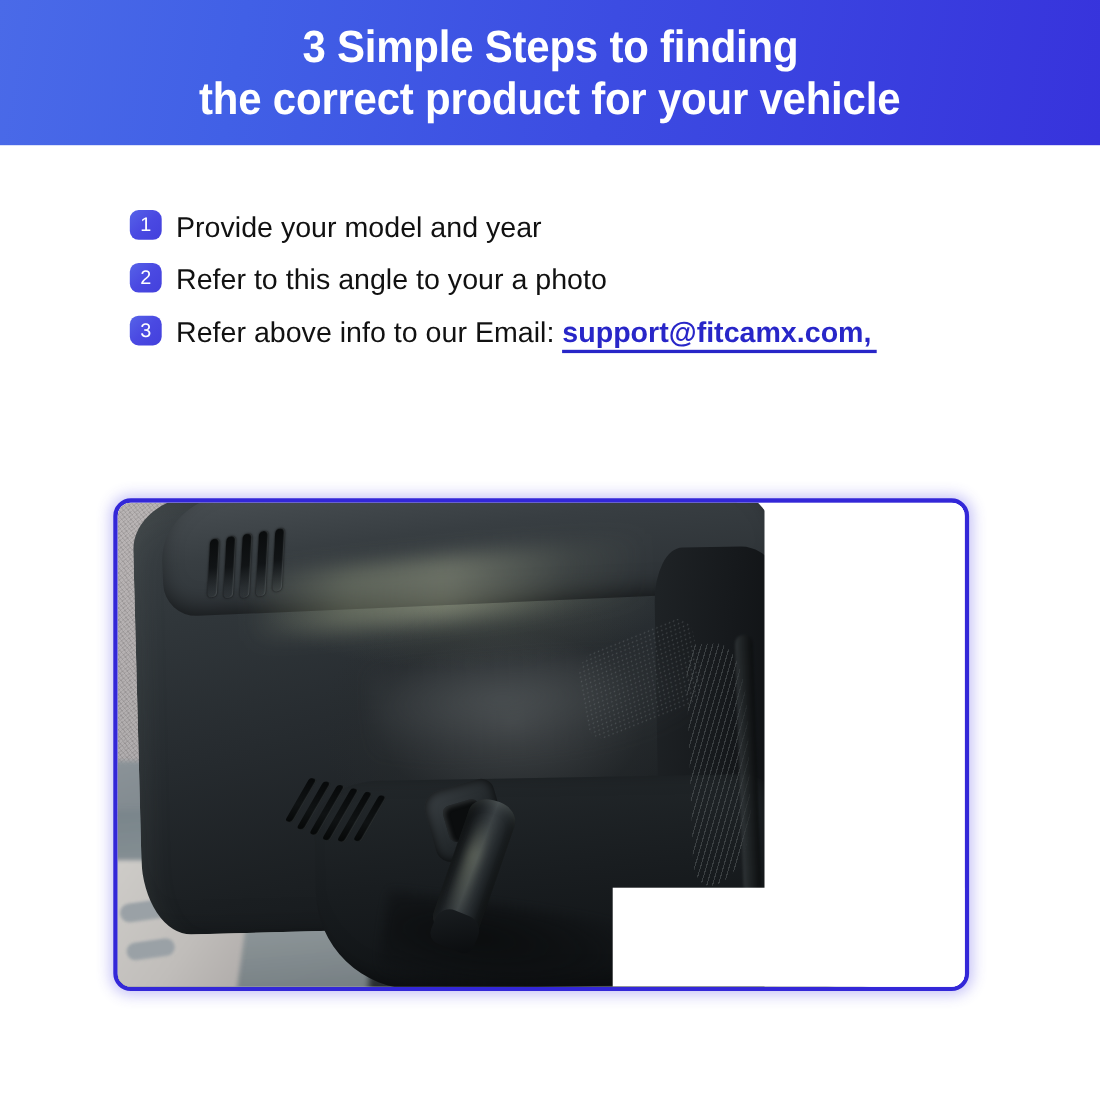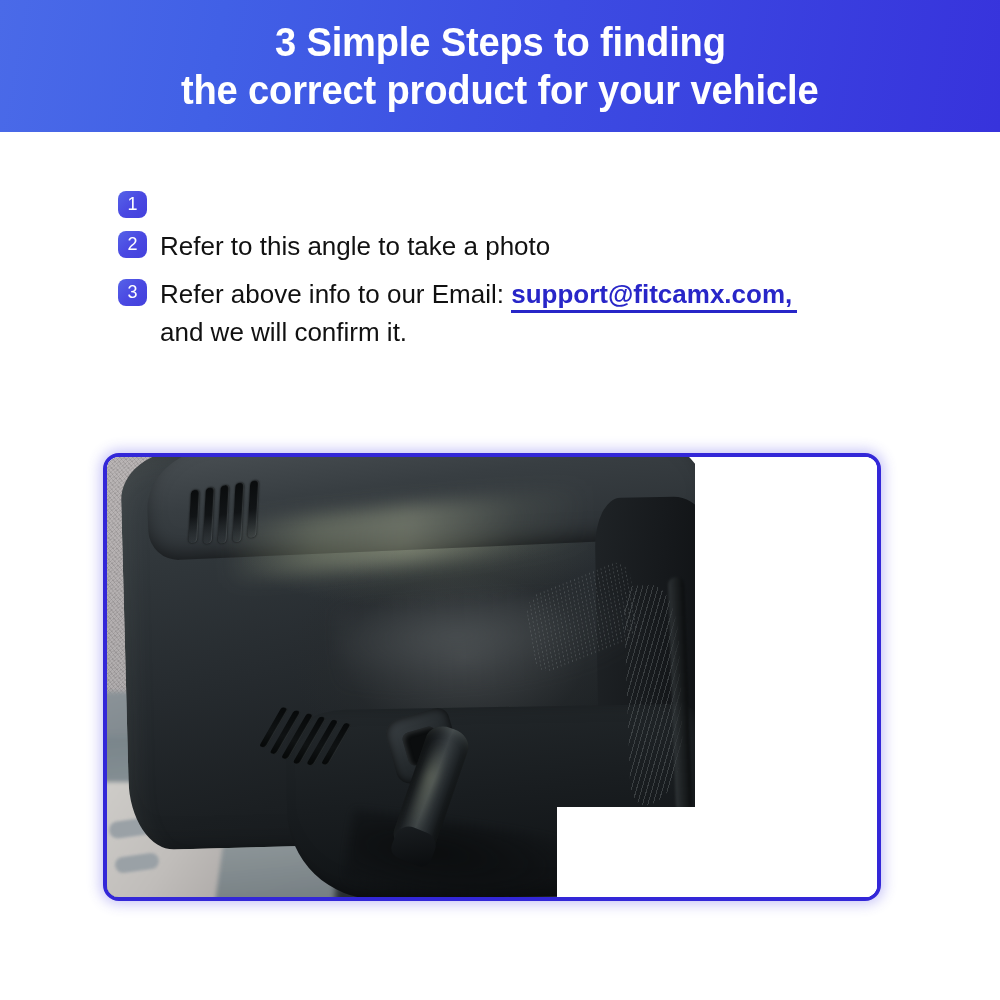--- a/index.html
+++ b/index.html
@@ -406,32 +406,32 @@
 
 <div class="banner">
   <div class="banner-line l1">3 Simple Steps to finding</div>
   <div class="banner-line l2">the correct product for your vehicle</div>
 </div>
 
 <div class="steps">
 
   <div class="step">
     <div class="step-badge">1</div>
+    <div class="step-text">Provide your model and year</div>
   </div>
 
   <div class="step">
     <div class="step-badge">2</div>
-    <div class="step-text">Refer to this angle to take a photo</div>
+    <div class="step-text">Refer to this angle to your a photo</div>
   </div>
 
   <div class="step">
     <div class="step-badge">3</div>
     <div class="step-text wrap">
       <span>Refer above info to our Email: </span><a class="email-link" href="#">support@fitcamx.com,</a>
-      <span class="step3-second">and we will confirm it.</span>
     </div>
   </div>
 
 </div>
 
 <div class="photo-frame">
   <div class="photo">
 
     <div class="hl-fabric"></div>
     <div class="glass-lower"></div>

